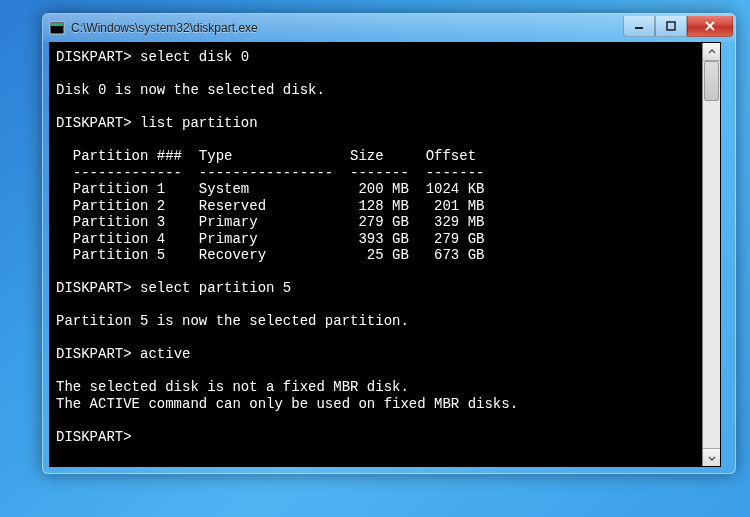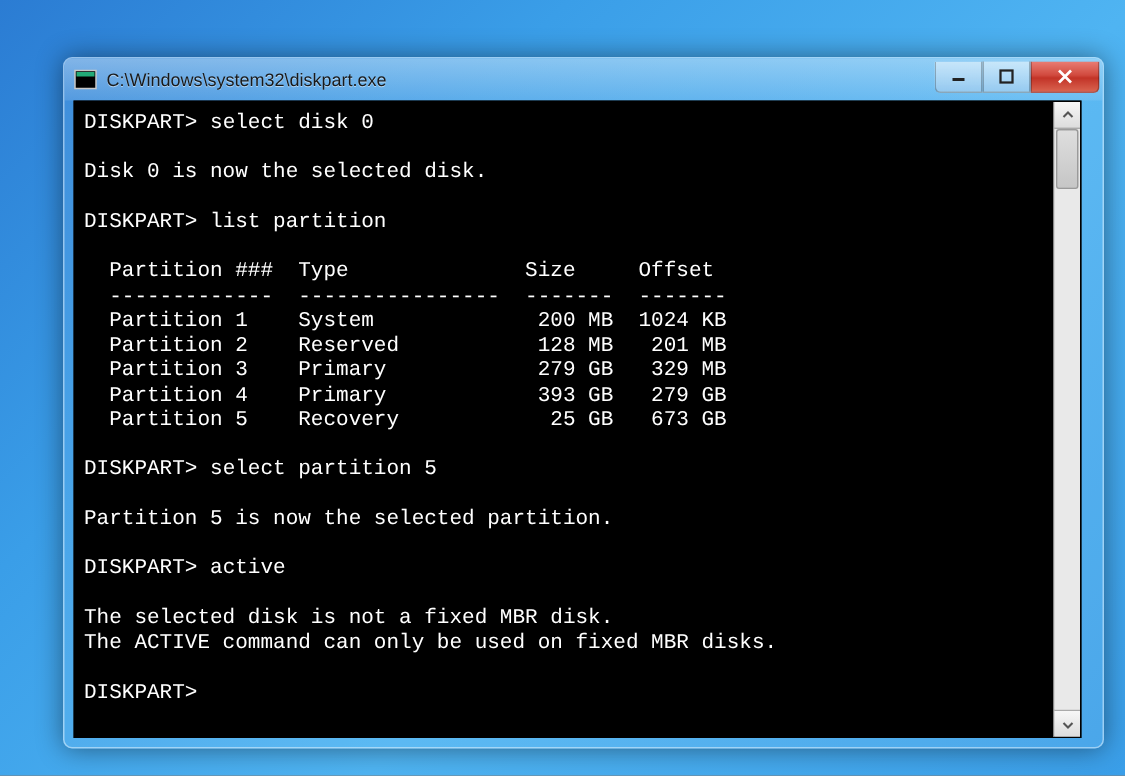--- a/index.html
+++ b/index.html
@@ -8,21 +8,21 @@
     width: 750px;
     height: 517px;
     background: linear-gradient(135deg, #2b7cd3 0%, #3a9ee8 30%, #4fb4f2 60%, #3a9ee8 100%);
     font-family: "Segoe UI", sans-serif;
     overflow: hidden;
     position: relative;
   }
   .window {
     position: absolute;
     left: 42px;
-    top: 38px;
+    top: 13px;
     width: 692px;
     height: 459px;
     border: 1px solid rgba(255,255,255,0.45);
     border-radius: 6px;
     box-shadow: 0 0 18px rgba(0,0,0,0.45);
     background: rgba(255,255,255,0.08);
     display: flex;
     flex-direction: column;
     overflow: hidden;
   }

